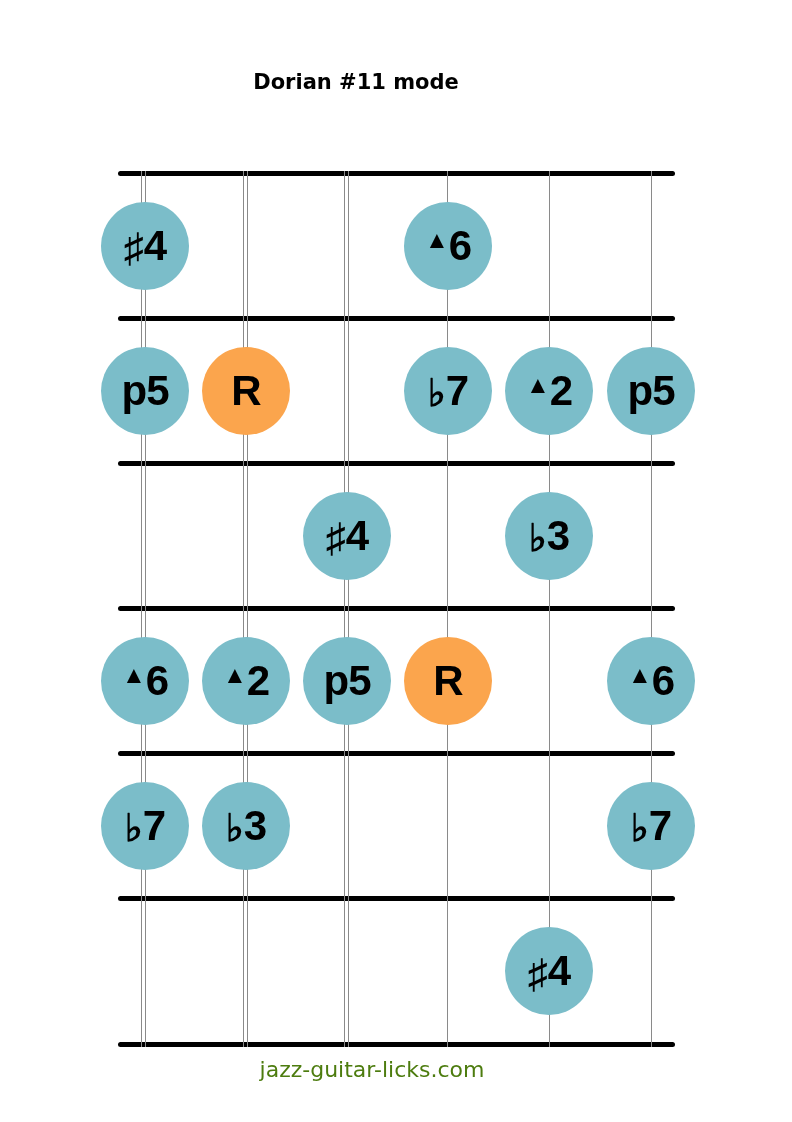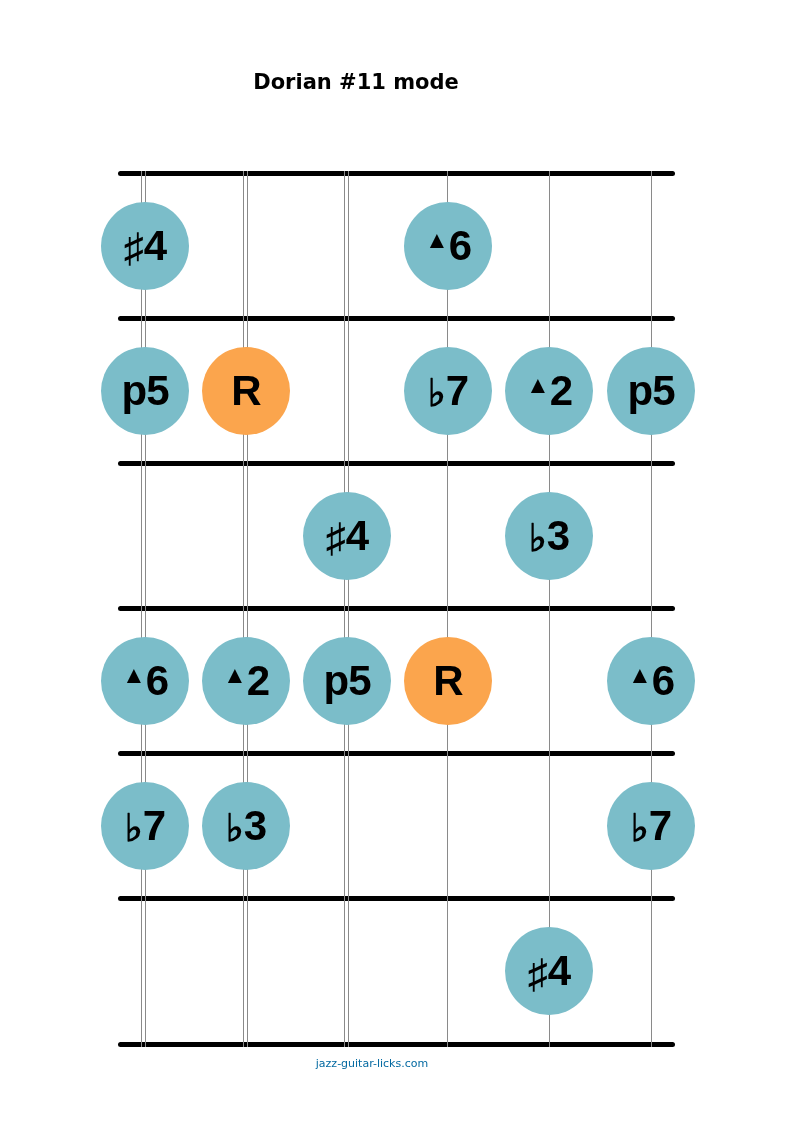--- a/index.html
+++ b/index.html
@@ -3,21 +3,21 @@
 <meta charset="utf-8">
 <style>
   html, body { margin: 0; padding: 0; background: #ffffff; }
   body { width: 792px; height: 1122px; position: relative; overflow: hidden; }
   .title {
     position: absolute; left: 0; width: 712px; top: 70px; text-align: center;
     font-family: "DejaVu Sans", sans-serif; font-weight: bold; font-size: 21px; color: #000;
   }
   .footer {
     position: absolute; left: 0; width: 744px; top: 1057px; text-align: center;
-    font-family: "DejaVu Sans", sans-serif; font-size: 11px; color: #0369a1;
+    font-family: "DejaVu Sans", sans-serif; font-size: 22px; color: #4d7c0f;
   }
   .fret {
     position: absolute; left: 118px; width: 557px; height: 5px; background: #000; border-radius: 3px;
   }
   .string { position: absolute; top: 171px; height: 876px; }
   .string.double { width: 5px; border-left: 1px solid #8a8a8a; border-right: 1px solid #8a8a8a; box-sizing: border-box; }
   .string.single { width: 1px; background: #8a8a8a; }
   .dot {
     position: absolute; width: 88px; height: 88px; border-radius: 50%;
     display: flex; align-items: center; justify-content: center;

